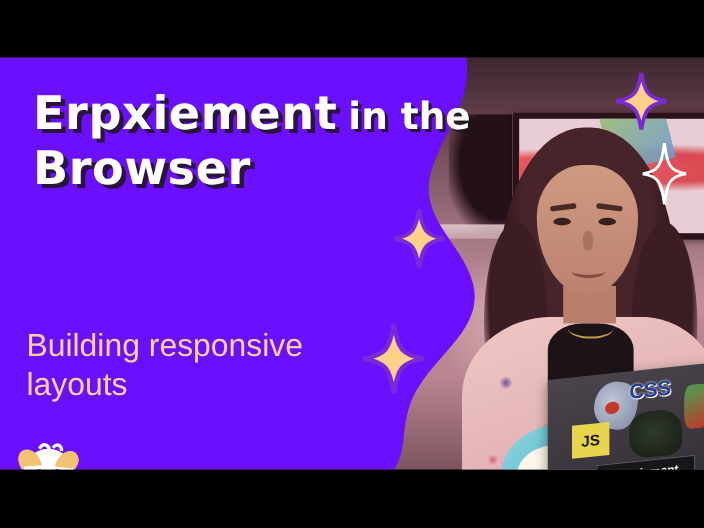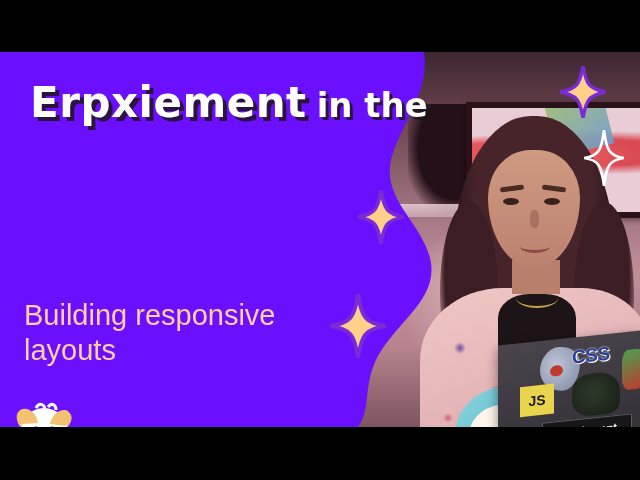--- a/index.html
+++ b/index.html
@@ -205,20 +205,21 @@
                  C440,246 398,268 378,304
                  C362,334 372,356 358,375
                  L0,375 Z" fill="#6b0fff"></path>
       </svg>
     </div>
 
     <div id="titlewrap">
       <div class="t-line" id="t1">
         <span>Erpxiement</span><span class="small">in the</span>
       </div>
+      <div class="t-line" id="t2">Browser</div>
     </div>
 
     <div id="sub">Building responsive layouts</div>
 
     <svg id="doglogo" viewBox="0 0 76 72">
       <g>
         <path d="M14 26 C8 16 12 8 20 10 C26 11.5 30 18 31 24 Z" fill="#f2c270" stroke="#f2c270"></path>
         <path d="M60 28 C68 20 66 11 58 12 C51 13 46 20 45 26 Z" fill="#f2c270" stroke="#f2c270"></path>
         <path d="M30 8 C33 2 38 4 39 9 M42 7 C46 2 50 5 50 10" stroke="#ffffff" stroke-width="3" fill="none"></path>
         <ellipse cx="38" cy="30" rx="23" ry="22" fill="#ffffff"></ellipse>

